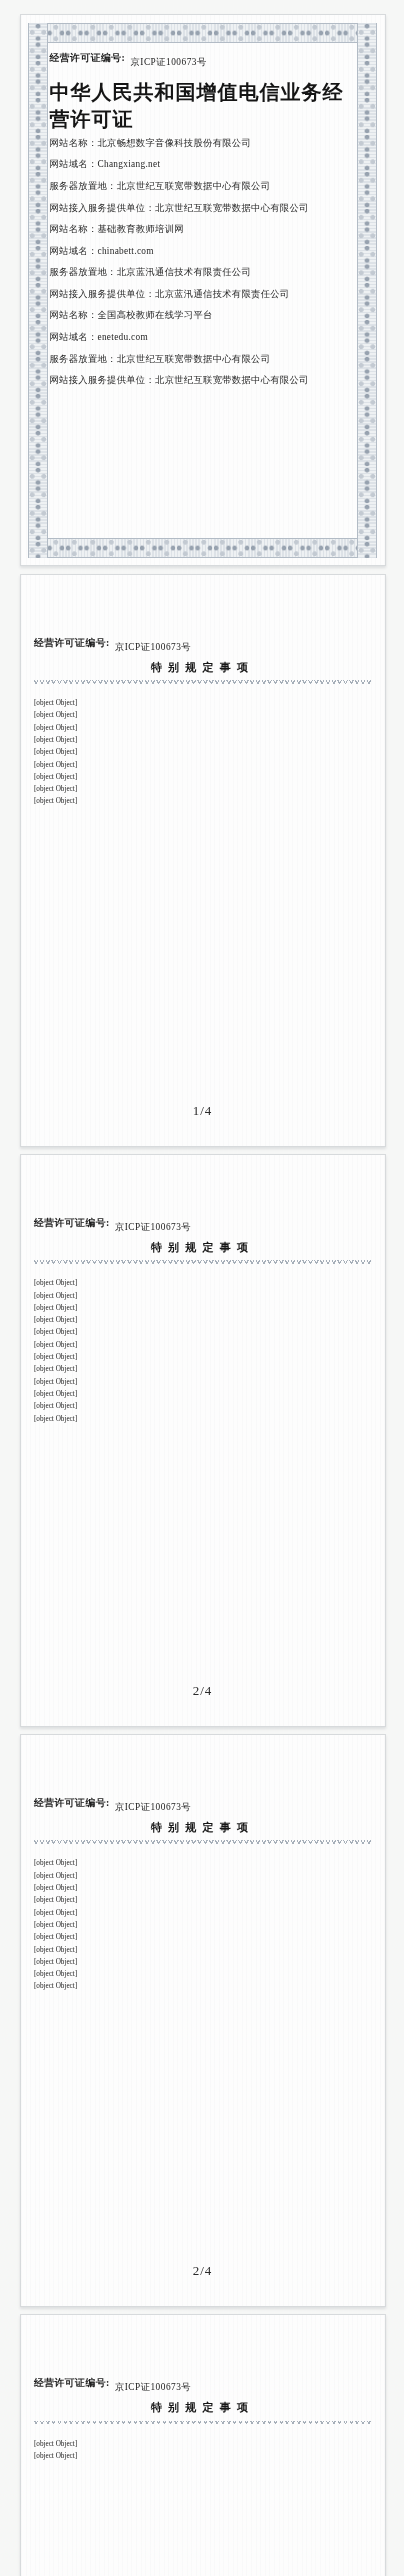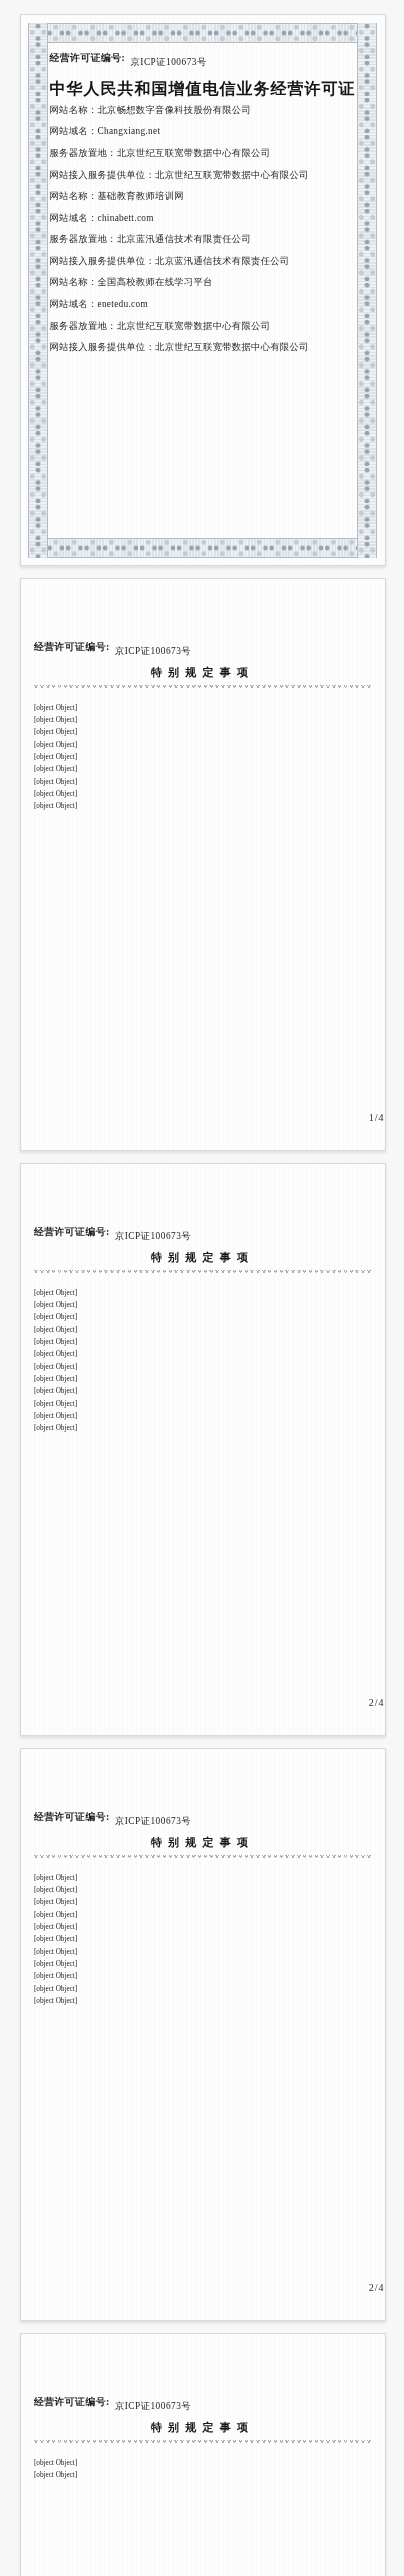--- a/index.html
+++ b/index.html
@@ -6,21 +6,21 @@
   body{
     width:405px;
     background:#f6f7f6;
     font-family:"Liberation Serif","DejaVu Serif",serif;
     color:#242424;
   }
   .canvas{position:relative;width:405px;height:2873px;overflow:hidden;}
   .page{
     position:relative;
     width:366px;
-    margin:12px auto;
+    margin:2px auto;
     background:#fdfdfd;
     background-image:repeating-linear-gradient(90deg, rgba(120,130,140,0.03) 0 1px, transparent 1px 4.6px);
     border:0.5px solid #d7dadc;
     box-shadow:0 1.5px 2.6px rgba(70,80,90,.14);
     box-sizing:border-box;
     font-family:Liberation Serif, serif;
   }
   .page-attach{height:552px;margin-top:14.4px;}
   .page-special{height:573px;margin-top:7.2px;}
   .page-special:last-child{height:560px;}
@@ -66,21 +66,21 @@
     font-size:9.3px;
     margin-left:3.1px;
     transform:translateY(3.6px);
     letter-spacing:0.5px;
     color:#1a1a1a;
   }
 
   
   .page-attach .content{padding:37px 29px 0;}
   .cert-title{
-    font-size:16px;font-weight:700;text-align:center;
+    font-size:20px;font-weight:700;
     letter-spacing:1px;margin:13.4px 0 3.1px;color:#151515;
   }
   .cert-subtitle{
     font-size:12px;font-weight:700;text-align:center;
     letter-spacing:4.1px;margin:0 0 20.6px;color:#151515;
   }
   .intro{font-size:9.3px;line-height:1.6;text-align:justify;margin:0 0 9.3px;color:#1f1f1f;}
   .entry{font-size:9.3px;line-height:1.6;margin:0 0 6.7px;color:#1f1f1f;text-align:justify;}
   .e-label{letter-spacing:0.3px;}
   .e-value{letter-spacing:0.3px;}
@@ -95,21 +95,21 @@
     height:3.6px;margin:0 0 14.4px;
     background-image:
       repeating-linear-gradient(63deg, transparent 0 1.5px, #a6afb9 1.5px 2.6px, transparent 2.6px 5.2px),
       repeating-linear-gradient(-63deg, transparent 0 1.5px, #a6afb9 1.5px 2.6px, transparent 2.6px 5.2px);
   }
   .sp-body{font-size:7.2px;line-height:10.8px;text-align:justify;color:#222;}
   .sp-para{margin:0 0 1.5px;}
   .sp-para:empty{height:7.2px;}
   .page-no{
     position:absolute;bottom:27px;left:0;right:0;
-    text-align:right;font-size:10px;letter-spacing:1px;color:#2a2a2a;
+    text-align:center;font-size:13px;letter-spacing:1px;color:#2a2a2a;
   }
 </style>
 </head>
 <body>
 
 <div class="canvas">
 
   <section class="page page-attach">
     <div class="orn orn-top"></div>
     <div class="orn orn-bottom"></div>

